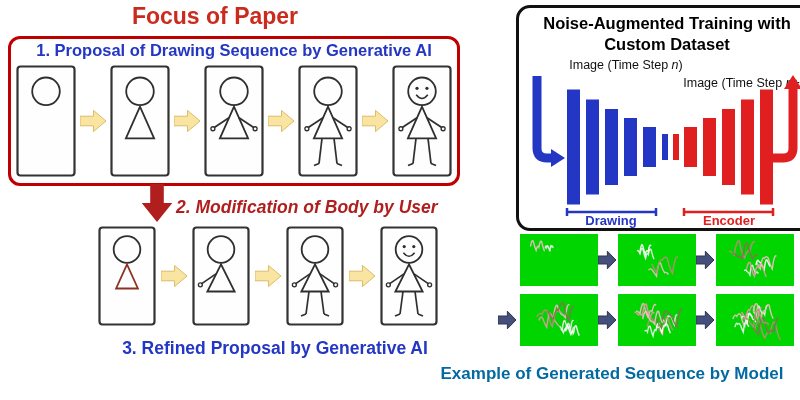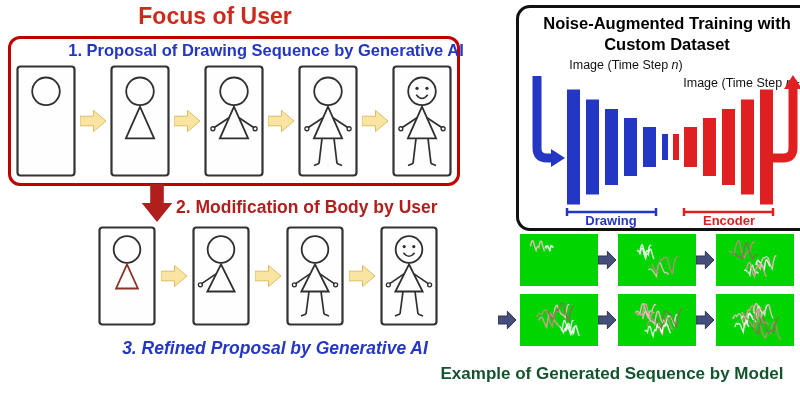--- a/index.html
+++ b/index.html
@@ -5,57 +5,57 @@
   html,body{margin:0;padding:0;background:#fff;}
   .fig{position:relative;width:800px;height:400px;background:#fff;overflow:hidden;
        font-family:"Liberation Sans",sans-serif;color:#111;}
 
   .title-left{position:absolute;left:55px;top:3px;width:320px;text-align:center;
               font-size:23px;font-weight:bold;color:#CB2B1C;}
 
   .redbox{position:absolute;left:8px;top:36px;width:452px;height:150px;
           border:3px solid #C00000;border-radius:12px;box-sizing:border-box;}
   .step1{position:absolute;left:0;top:2px;width:100%;text-align:center;
-         font-weight:bold;font-size:16.5px;color:#2436C4;white-space:nowrap;margin-left:32px;}
+         font-weight:bold;font-size:16.5px;color:#2436C4;white-space:nowrap;}
   .row1{position:absolute;left:0;top:26px;width:100%;display:flex;
         justify-content:center;align-items:center;gap:4px;}
   .card,.yarrow,.seq-arrow,.red-down,.funnel{line-height:0;}
 
   .red-down{position:absolute;left:140px;top:184px;}
-  .step2{position:absolute;left:176px;top:197px;font-size:17.5px;font-weight:bold;color:#B01E1E;white-space:nowrap;}
+  .step2{position:absolute;left:176px;top:197px;font-size:17.5px;font-weight:bold;color:#B01E1E;white-space:nowrap;font-style:italic;}
   .row2{position:absolute;left:98px;top:226px;display:flex;align-items:center;gap:5px;}
   .step3{position:absolute;left:60px;top:338px;width:430px;text-align:center;
-         font-size:17.5px;font-weight:bold;color:#2436C4;white-space:nowrap;font-style:italic;}
+         font-size:17.5px;font-weight:bold;color:#2436C4;white-space:nowrap;}
 
   .trainbox{position:absolute;left:516px;top:5px;width:303px;height:226px;
             border:3px solid #111;border-radius:14px;box-sizing:border-box;background:#fff;}
   .trainbox .ttl{position:absolute;top:5px;left:18px;width:260px;text-align:center;
                  font-weight:bold;font-size:16.5px;line-height:1.25;color:#000;}
   .io-label{position:absolute;top:50px;font-size:12.5px;color:#111;white-space:nowrap;}
   .io-left{left:0px;width:140px;text-align:center;margin-left:37px;}
   .io-right{left:152px;width:140px;text-align:right;margin-top:18px;}
   .funnel{position:absolute;left:2px;top:64px;}
   .enc-label{position:absolute;top:206px;left:42px;width:100px;text-align:center;
              color:#2436C4;font-weight:bold;font-size:13px;line-height:1;}
   .dec-label{position:absolute;top:206px;left:160px;width:100px;text-align:center;
              color:#E02020;font-weight:bold;font-size:13px;line-height:1;}
 
   .genseq{position:absolute;left:496px;top:234px;width:300px;height:114px;}
   .gframe{position:absolute;width:78px;height:52px;line-height:0;}
   .seq-arrow{position:absolute;}
 
   .caption{position:absolute;left:428px;top:364px;width:368px;text-align:center;
-           font-size:17px;font-weight:bold;color:#14532d;white-space:nowrap;}
+           font-size:17px;font-weight:bold;color:#0369a1;white-space:nowrap;}
 </style>
 </head>
 <body>
 
 <div class="fig">
 
-  <div class="title-left">Focus of User</div>
+  <div class="title-left">Focus of Paper</div>
 
   <div class="redbox">
     <div class="step1">1. Proposal of Drawing Sequence by Generative AI</div>
     <div class="row1">
       <div class="card"><svg xmlns="http://www.w3.org/2000/svg" width="60" height="112" viewBox="0 0 60 112">
             <rect x="1.5" y="1.5" width="57" height="109" rx="3" fill="#fefefe" stroke="#333" stroke-width="2.2"></rect>
             <circle cx="30" cy="26.32" r="13.8" fill="none" stroke="#2f2f2f" stroke-width="1.8"></circle>
           </svg></div>
       <span class="yarrow"><svg xmlns="http://www.w3.org/2000/svg" width="26" height="24" viewBox="0 0 26 24">
             <polygon points="0,7.199999999999999 13.52,7.199999999999999 13.52,1.44 26,12 13.52,22.56 13.52,16.799999999999997 0,16.799999999999997" fill="#F9E4A1" stroke="#DDBB66" stroke-width="1"></polygon>

